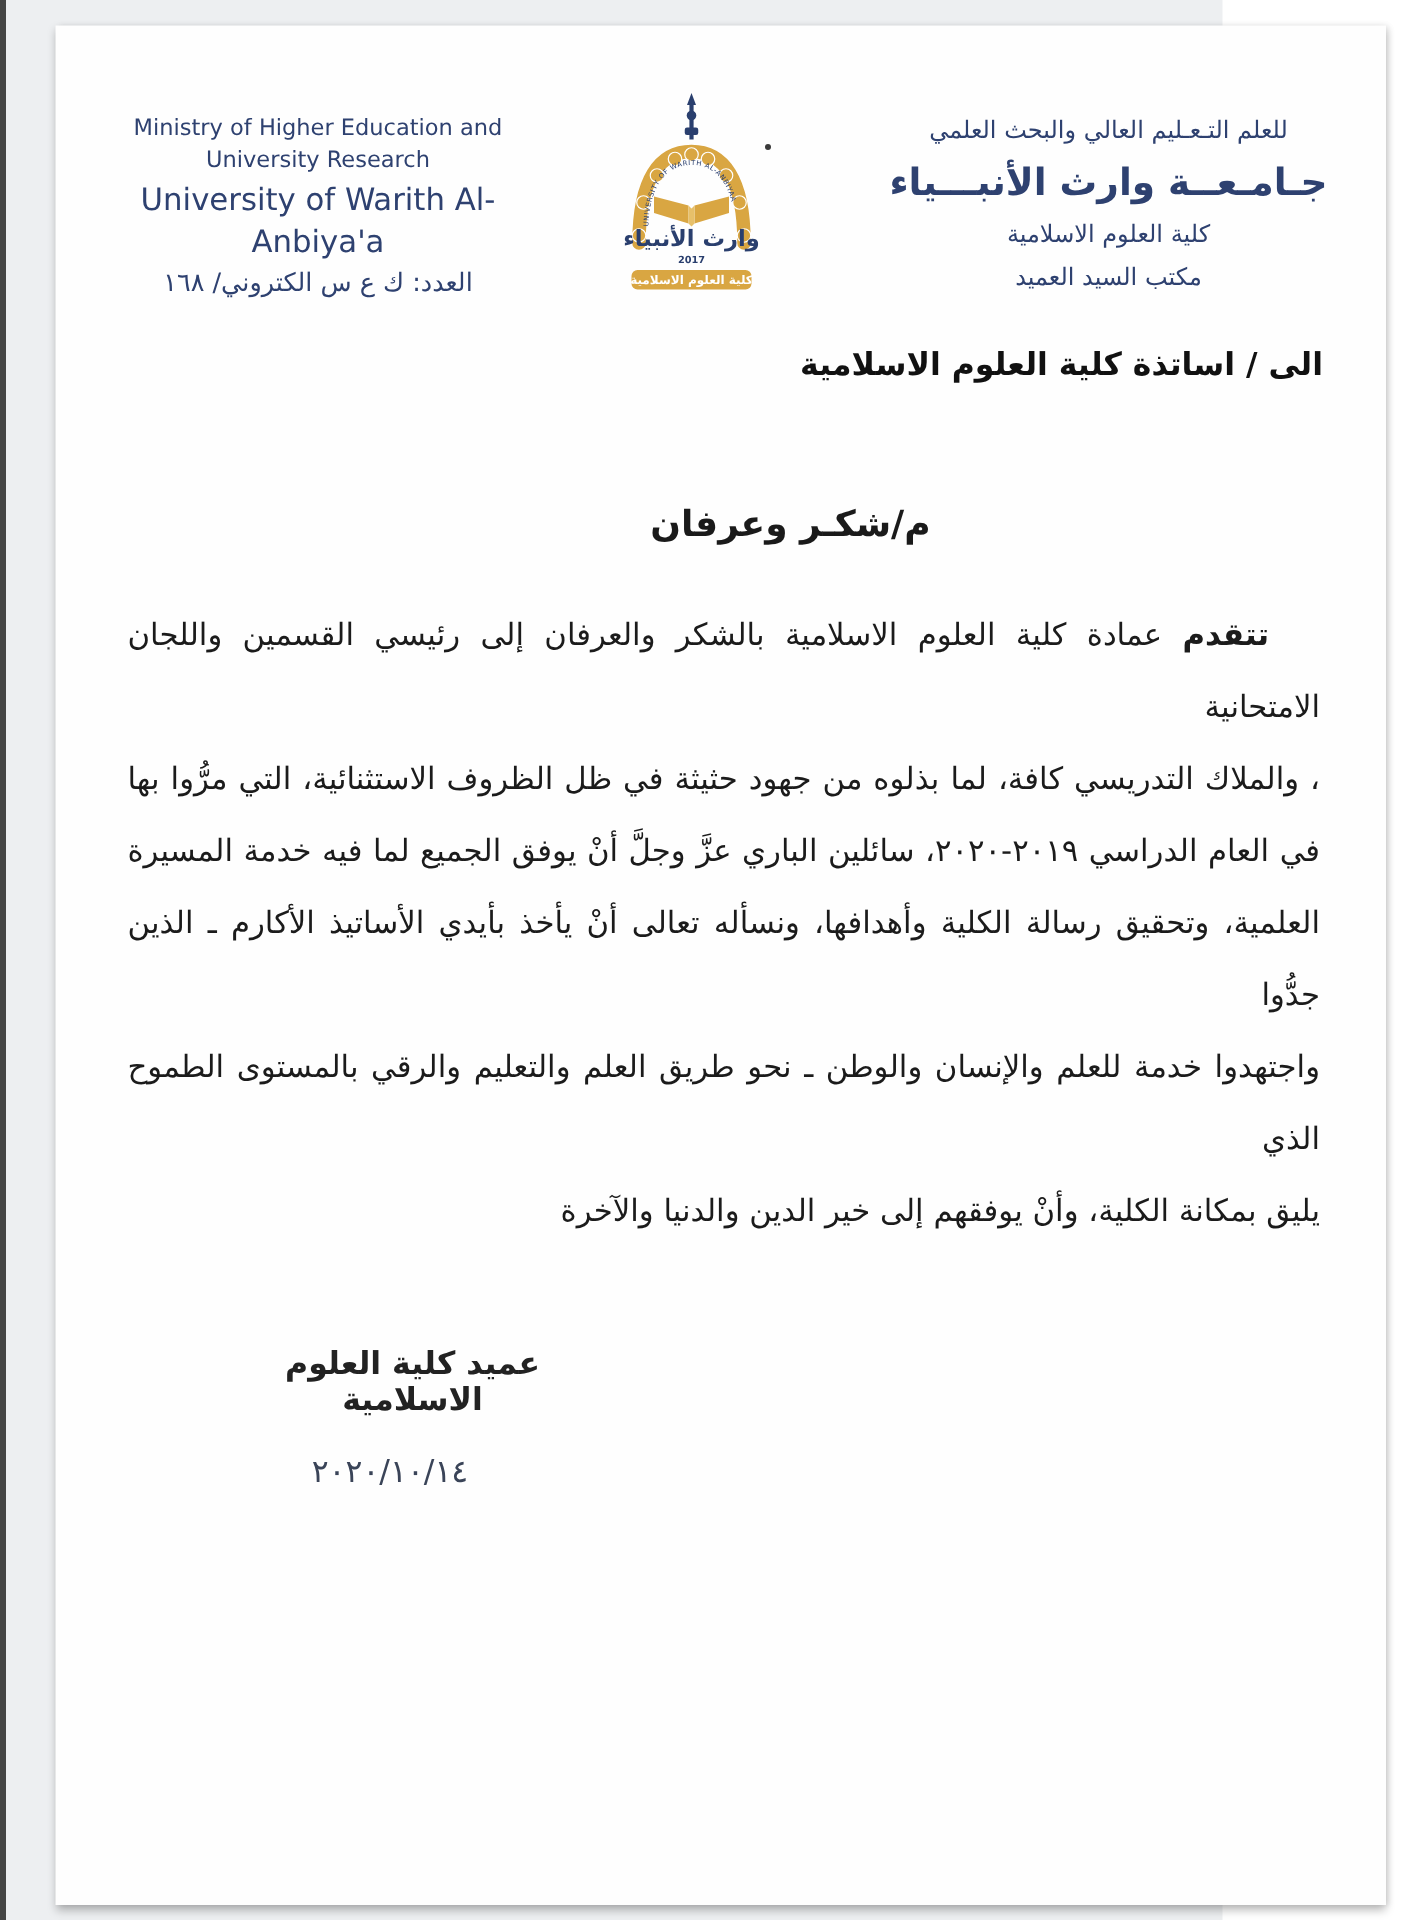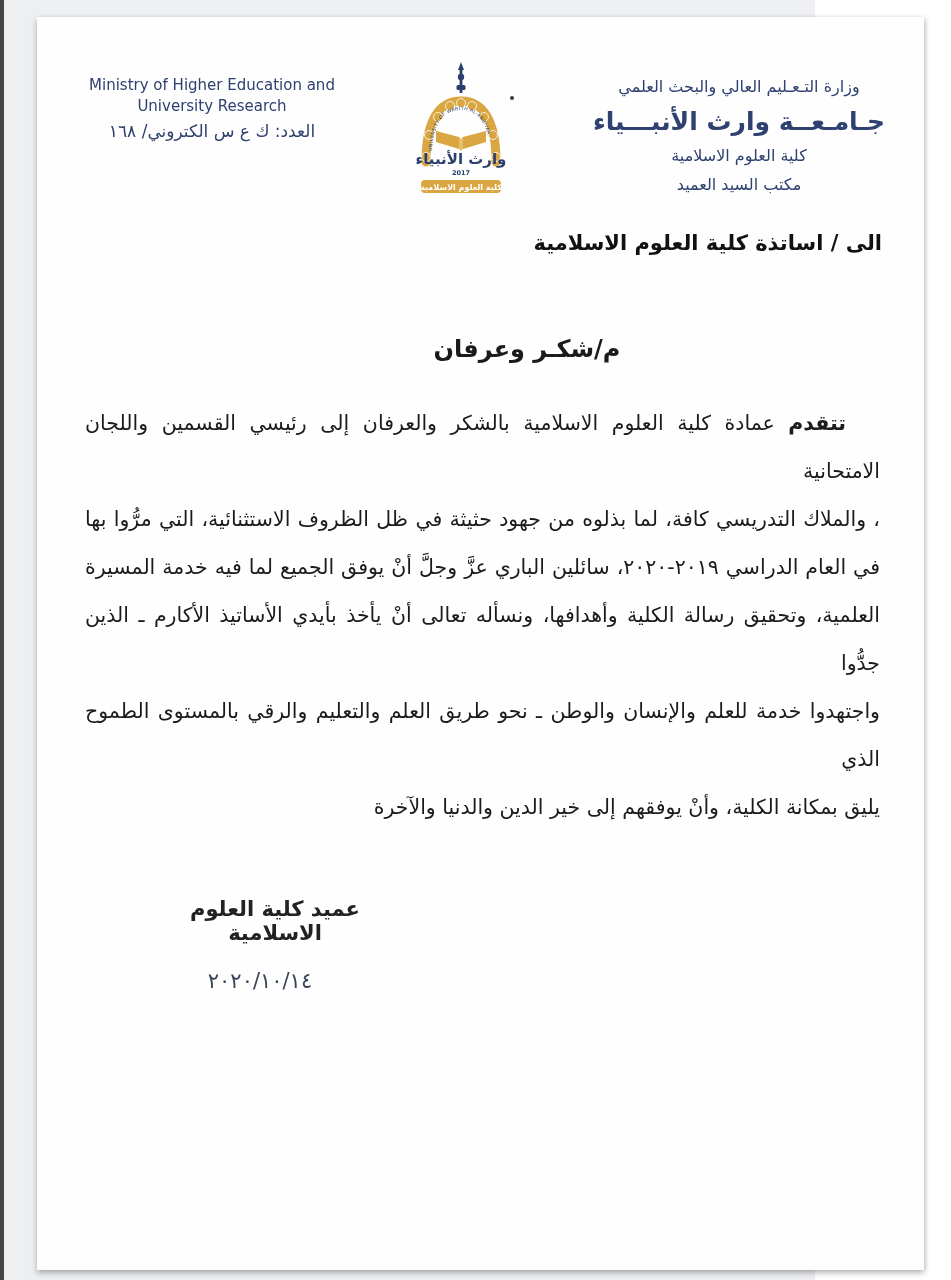--- a/index.html
+++ b/index.html
@@ -45,20 +45,21 @@
 <body>
 
 <div class="backdrop">
   <div class="edge-strip"></div>
 
   <div class="page">
 
     <div class="hdr-left">
       <div class="en">Ministry of Higher Education and</div>
       <div class="en">University Research</div>
+      <div class="en-univ">University of Warith Al-Anbiya'a</div>
       <div class="num">العدد: ك ع س الكتروني/ ١٦٨</div>
     </div>
 
     <div class="logo">
       <svg viewBox="0 0 112 150" width="112" height="150" xmlns="http://www.w3.org/2000/svg">
 
         <g fill="#2a3f6e">
           <polygon points="56,1 59,9 53,9"></polygon>
           <rect x="54.6" y="7" width="2.8" height="25"></rect>
           <circle cx="56" cy="16" r="3.2"></circle>
@@ -93,21 +94,21 @@
         <text x="56" y="103" text-anchor="middle" font-size="15" font-weight="bold" fill="#2a3f6e">وارث الأنبياء</text>
         <text x="56" y="114" text-anchor="middle" font-size="6.5" font-weight="bold" fill="#2a3f6e">2017</text>
 
         <rect x="16" y="119" width="80" height="13" rx="4" fill="#d9a642"></rect>
         <text x="56" y="128.5" text-anchor="middle" font-size="8" font-weight="bold" fill="#ffffff">كلية العلوم الاسلامية</text>
       </svg>
     </div>
     <div class="stray"></div>
 
     <div class="hdr-right">
-      <div class="min">وزارة التـعـليم العالي والبحث العلمي</div>
+      <div class="min">للعلم التـعـليم العالي والبحث العلمي</div>
       <div class="univ">جـامـعــة وارث الأنبـــياء</div>
       <div class="col">كلية العلوم الاسلامية</div>
       <div class="off">مكتب السيد العميد</div>
     </div>
 
     <div class="recipient">الى / اساتذة كلية العلوم الاسلامية</div>
 
     <div class="subject">م/شكـر وعرفان</div>
 
     <div class="body-text">

